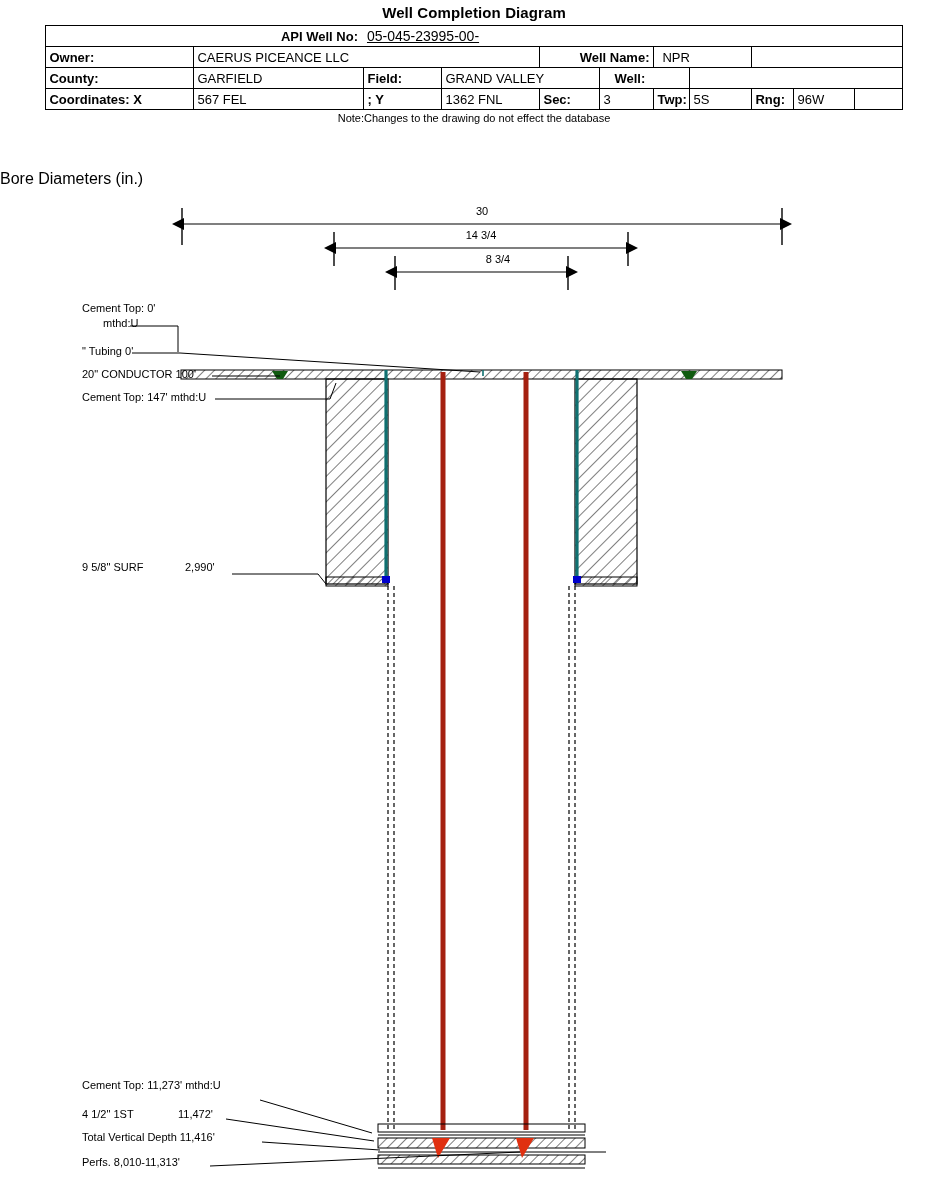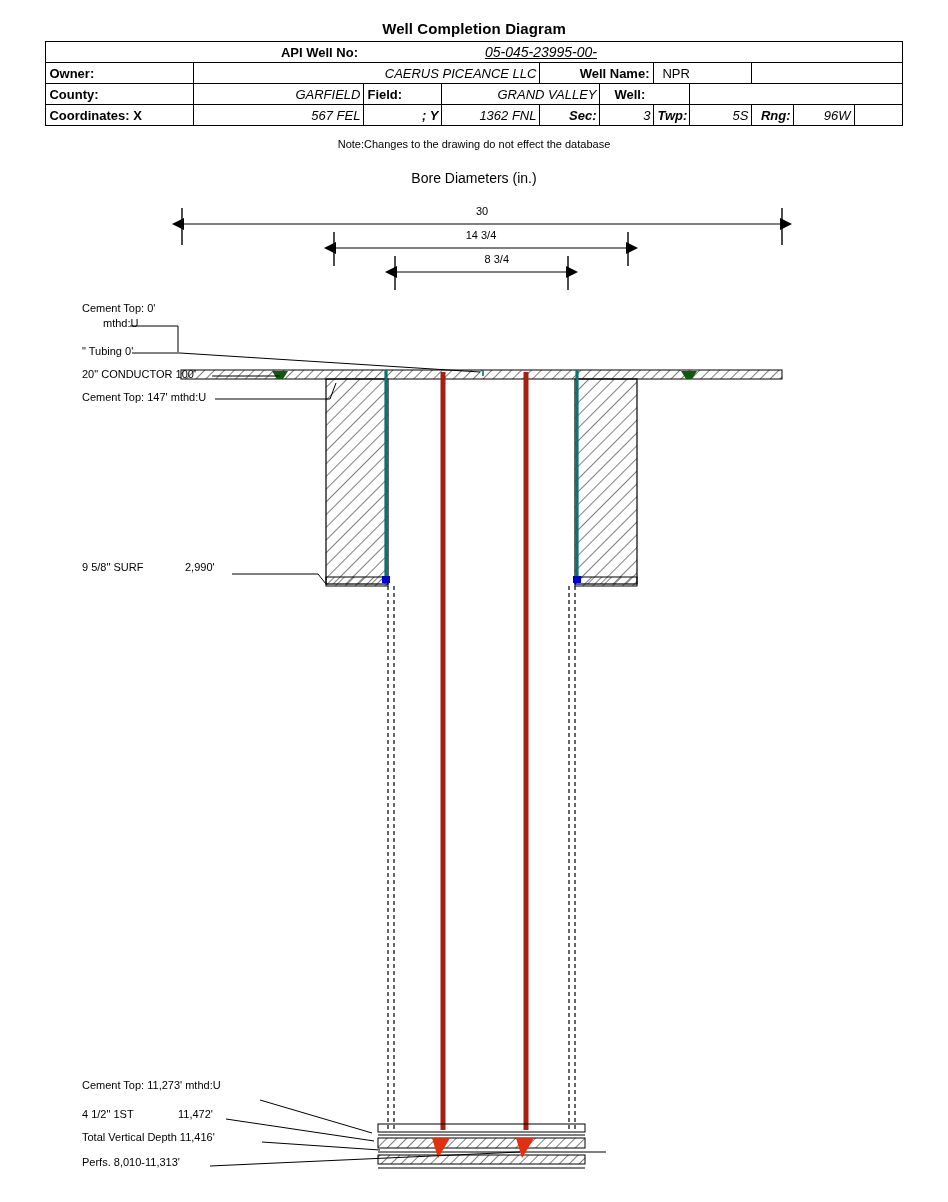--- a/index.html
+++ b/index.html
@@ -12,21 +12,21 @@
     color: #000000;
     position: relative;
     overflow: hidden;
   }
 
   
   #doc-title {
     text-align: center;
     font-weight: bold;
     font-size: 15px;
-    padding-top: 20px;
+    padding-top: 4px;
     letter-spacing: .1px;
   }
 
   #header-table {
     width: 812px;
     margin: 4px auto 0 auto;
     border-collapse: collapse;
     table-layout: fixed;
   }
   #header-table td {
@@ -36,40 +36,39 @@
     height: 21px;
     vertical-align: middle;
     white-space: nowrap;
     overflow: hidden;
   }
   #header-table tr.apirow td { border-left: none; border-right: none; }
   #header-table tr.apirow td.first { border-left: 1px solid #000; }
   #header-table tr.apirow td.last { border-right: 1px solid #000; }
   .lbl { font-weight: bold; font-size: 15px; }
   .val { font-size: 13px; }
-  .ctr { text-align: right; font-style: italic; }
+  .ctr { text-align: left; }
 
   #note {
     text-align: center;
     font-size: 11px;
-    margin-top: 12px;
+    margin-top: 2px;
   }
 
   
   #diagram {
     position: absolute;
     left: 0; top: 0;
     width: 948px; height: 1202px;
   }
   #bore-title {
     position: absolute;
     left: 0; top: 170px;
     width: 948px;
-    text-align: center;
-    font-size: 14px;
+    font-size: 16px;
   }
   .dimlabel {
     position: absolute;
     font-size: 11px;
     text-align: center;
   }
   .ann {
     position: absolute;
     font-size: 11px;
     white-space: nowrap;
@@ -245,21 +244,21 @@
 
     <path d="M262,1142 L380,1150"></path>
 
     <path d="M210,1166 L520,1152"></path>
   </g>
 </svg>
 
   
   <div class="dimlabel" style="left:432px; top:205px; width:100px;">30</div>
   <div class="dimlabel" style="left:431px; top:229px; width:100px;">14 3/4</div>
-  <div class="dimlabel" style="left:409px; top:253px; width:100px;text-align:right;">8 3/4</div>
+  <div class="dimlabel" style="left:448px; top:253px; width:100px;">8 3/4</div>
 
   
   <div class="ann" style="left:82px; top:302px;">Cement Top: 0'</div>
   <div class="ann" style="left:103px; top:317px;">mthd:U</div>
   <div class="ann" style="left:82px; top:345px;">" Tubing 0'</div>
   <div class="ann" style="left:82px; top:368px;">20" CONDUCTOR  100'</div>
   <div class="ann" style="left:82px; top:391px;">Cement Top: 147' mthd:U</div>
 
   <div class="ann" style="left:82px; top:561px;">9 5/8" SURF</div>
   <div class="ann" style="left:185px; top:561px;">2,990'</div>

